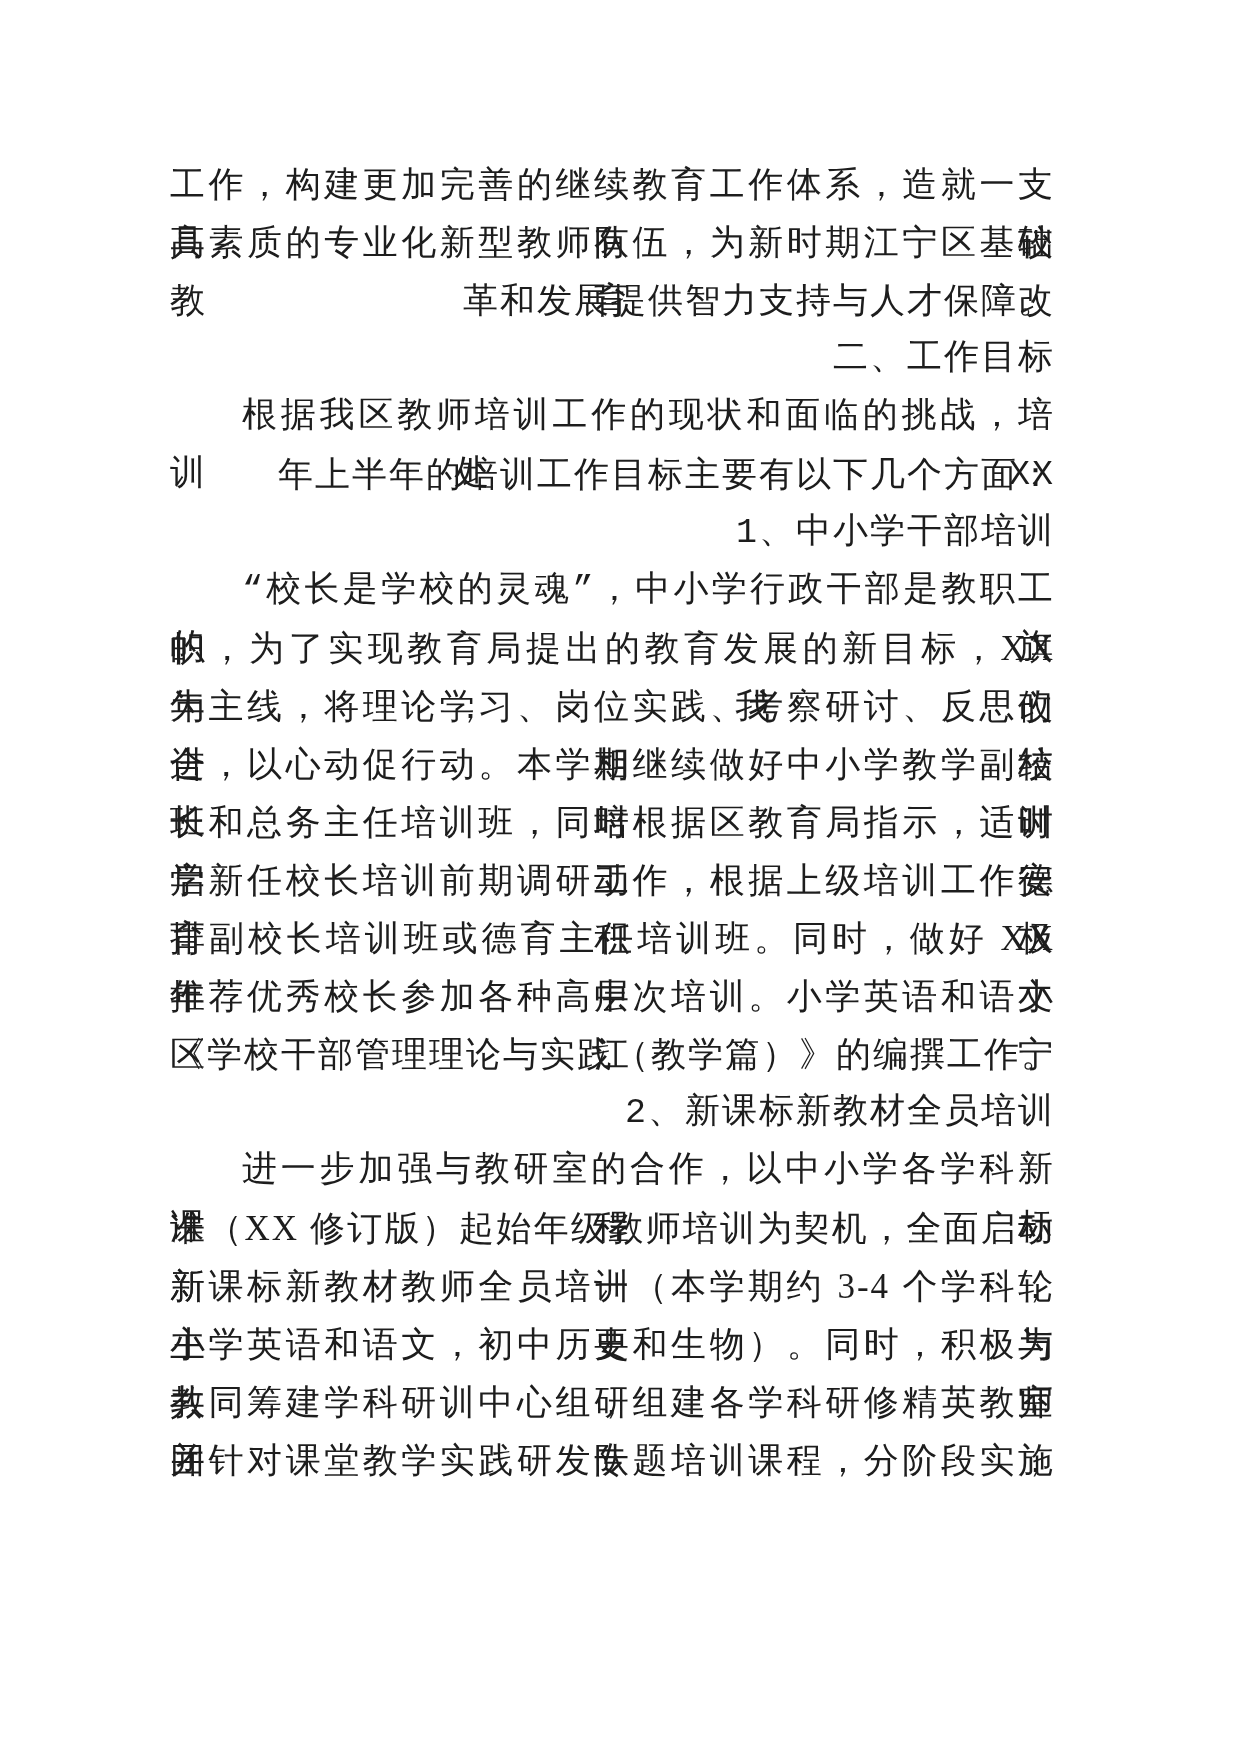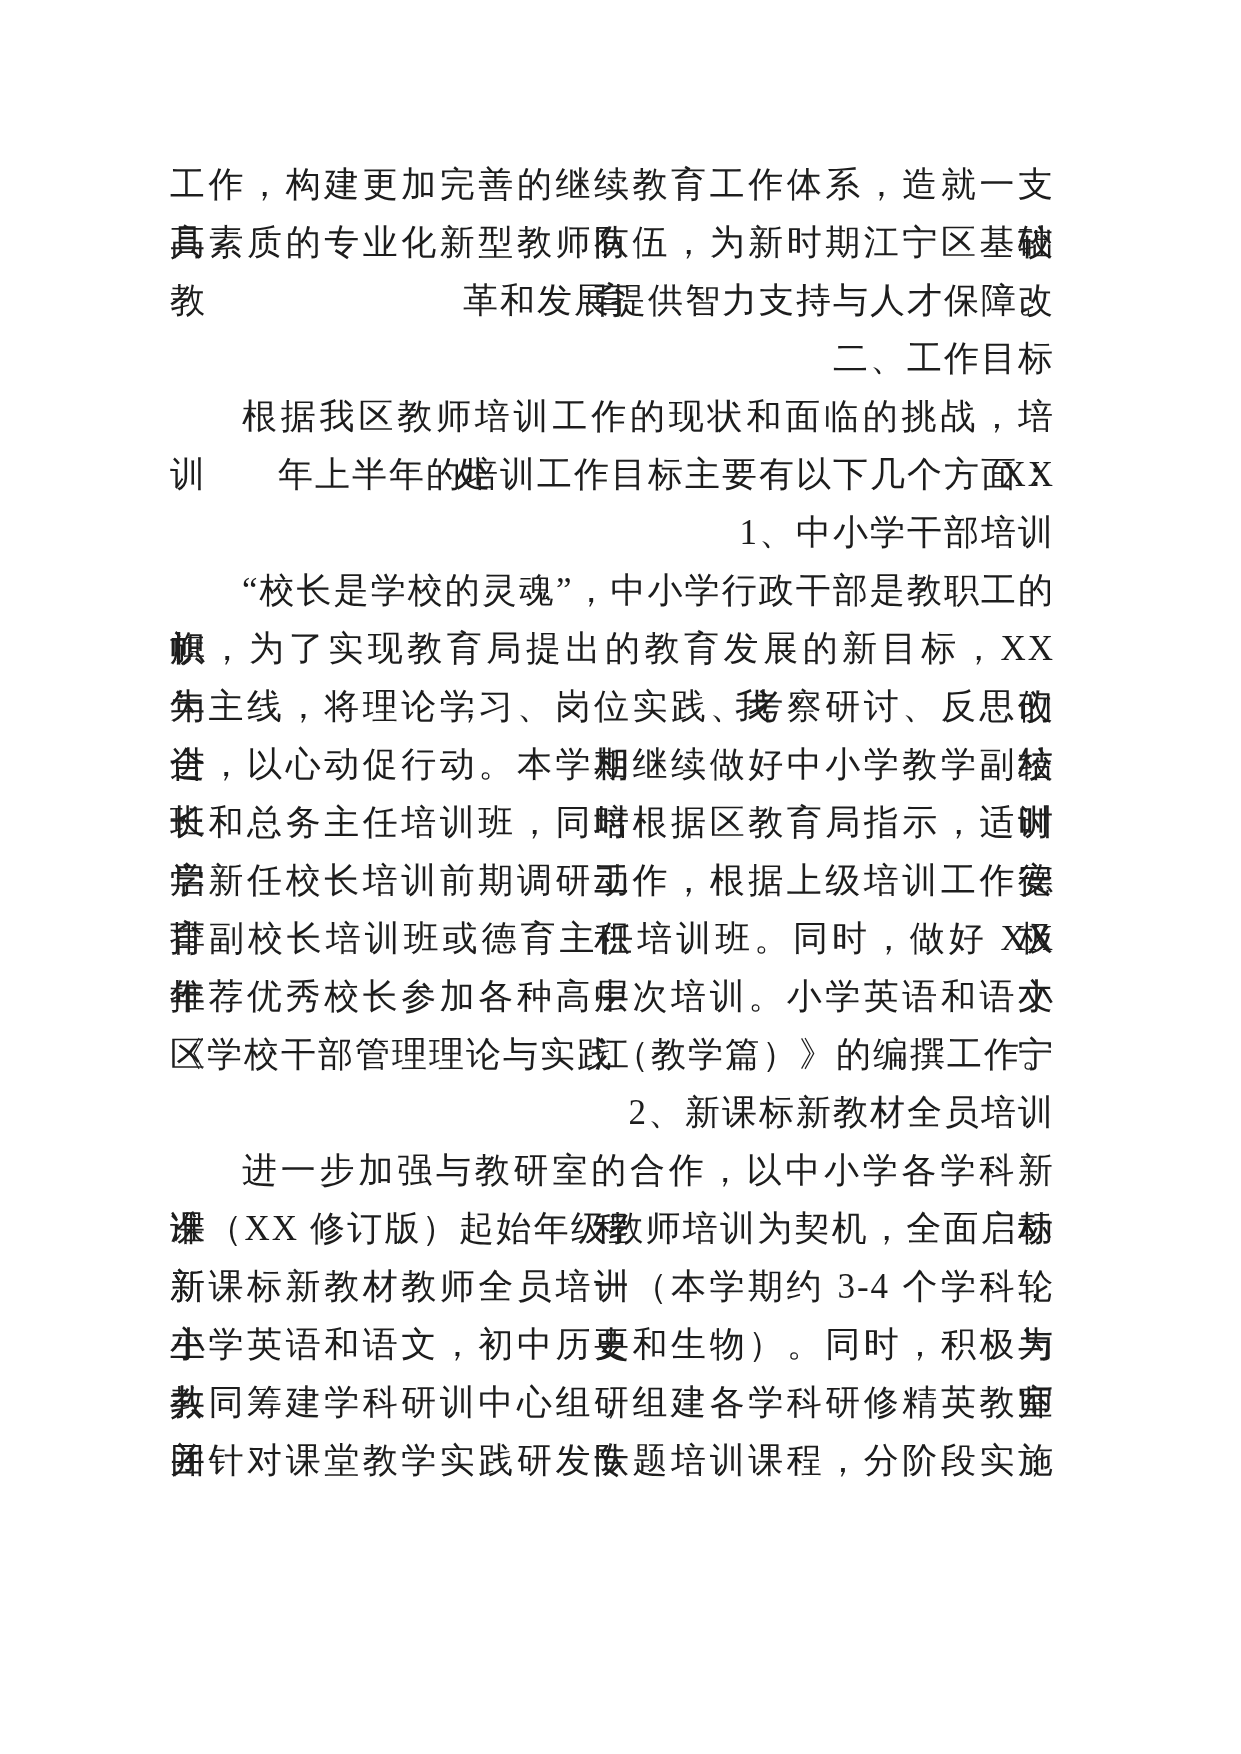--- a/index.html
+++ b/index.html
@@ -36,20 +36,21 @@
     .line.fill {
       white-space: normal;
       text-align: justify;
       text-align-last: justify;
       text-justify: inter-character;
       -moz-text-align-last: justify;
     }
     
     .line.indent {
       text-indent: 72px;
+      font-family: Liberation Mono, monospace;
     }
   </style>
 </head>
 <body>
 
 <div class="page">
   <div class="doc-body">
       <div class="line fill">工作，构建更加完善的继续教育工作体系，造就一支具有较</div>
       <div class="line fill">高素质的专业化新型教师队伍，为新时期江宁区基础教育改</div>
       <div class="line">革和发展提供智力支持与人才保障。</div>

